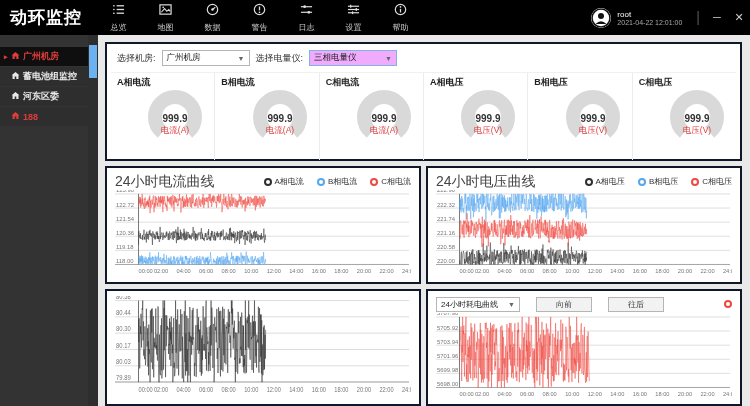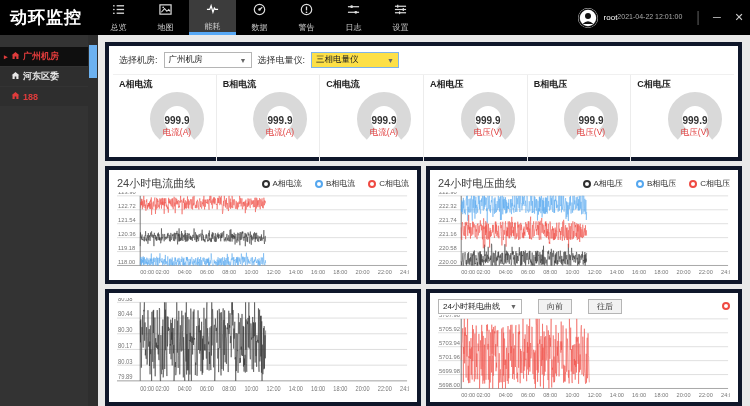--- a/index.html
+++ b/index.html
@@ -9,71 +9,71 @@
   
   .topbar { height:35px; background:#000; display:flex; align-items:stretch; color:#fff; }
   .app-title { font-size:17px; font-weight:bold; line-height:35px; padding:0 13px 0 10px; letter-spacing:1px; white-space:nowrap; }
   .topnav { display:flex; }
   .nav-item { width:47px; display:flex; flex-direction:column; align-items:center; justify-content:center; gap:2px; cursor:pointer; }
   .nav-item.active { background:#3c3c3c; border-bottom:3px solid #57a8f5; }
   .nav-item svg { width:13px; height:13px; }
   .nav-label { font-size:8px; color:#ccc; white-space:nowrap; }
   .user-area { margin-left:auto; display:flex; align-items:center; gap:6px; padding-right:4px; }
   .avatar { width:20px; height:20px; border-radius:50%; background:#fff; display:flex; align-items:center; justify-content:center; overflow:hidden; }
-  .user-meta { display:flex; flex-direction:row; justify-content:center; }
+  .user-meta { display:flex; flex-direction:column; justify-content:center; }
   .user-name { font-size:8px; color:#fff; }
   .user-time { font-size:7px; color:#aaa; }
   .topbar-sep { color:#555; font-size:14px; margin:0 6px 0 10px; line-height:35px; }
   .win-btn { width:22px; text-align:center; line-height:35px; color:#ccc; font-size:11px; cursor:pointer; }
 
   
   .body-row { display:flex; height:371px; }
   .sidebar { width:88px; background:#333; padding-top:12px; flex:none; }
   .side-item { height:19px; display:flex; align-items:center; padding-left:4px; font-size:9px; font-weight:bold;
                color:#e8e8e8; cursor:pointer; background:#2e2e2e; margin-bottom:1px; white-space:nowrap; overflow:hidden; }
   .side-item.selected { background:#0f0f0f; }
   .side-item.alert { color:#e03c3c; }
   .side-caret { width:7px; font-size:7px; color:#e03c3c; flex:none; }
   .side-home { width:9px; height:9px; margin-right:3px; flex:none; }
   .scroll-strip { width:10px; background:#2e2e2e; position:relative; flex:none; }
   .scroll-thumb { position:absolute; left:1px; top:10px; width:8px; height:33px; background:#6cb1f0; cursor:pointer; }
 
   main { flex:1; padding:7px 8px 4px 7px; overflow:hidden; }
-  .panel { background:#fff; border:4px solid #0f172a; }
+  .panel { background:#fff; border:2px solid #0f172a; }
 
   
   .top-panel { height:119px; margin-bottom:5px; padding:6px 4px 3px 4px; }
   .filters { display:flex; align-items:center; gap:6px; padding:0 0 6px 6px; font-size:9px; color:#333; }
   .filter-label { white-space:nowrap; }
   .select-box { display:flex; justify-content:space-between; align-items:center; width:88px; height:16px;
                 border:1px solid #b5b5b5; background:#fff; font-size:8.5px; padding:0 4px; color:#222; cursor:pointer; }
   .select-box .caret { font-size:7px; color:#666; }
-  .select-box.blue { background:#fde047; border-color:#7fb3e8; }
+  .select-box.blue { background:#f0abfc; border-color:#7fb3e8; }
   .gauges { display:flex; height:88px; border-top:1px solid #f0f0f0; }
   .gauge-card { flex:1; border-right:1px solid #ececec; padding:3px 6px 0 6px; display:flex; flex-direction:column; }
   .gauge-card:last-child { border-right:none; }
   .gauge-title { font-size:9px; font-weight:bold; color:#222; }
   .gauge-wrap { display:flex; justify-content:flex-end; }
 
   
   .charts-grid { display:grid; grid-template-columns:1fr 1fr; grid-template-rows:1fr 1fr; gap:5px; height:240px; }
   .chart-panel { padding:5px 8px 2px 8px; display:flex; flex-direction:column; overflow:hidden; }
   .chart-head { display:flex; align-items:center; height:17px; flex:none; }
-  .chart-title { font-size:11px; color:#444; white-space:nowrap; }
+  .chart-title { font-size:14px; color:#444; white-space:nowrap; }
   .legend { margin-left:auto; display:flex; gap:13px; align-items:center; }
   .legend-item { display:flex; gap:3px; align-items:center; font-size:8px; color:#333; cursor:pointer; white-space:nowrap; }
   .ring { width:8px; height:8px; border-radius:50%; border:2px solid #000; background:#fff; }
   .chart-plot { flex:1; }
   .chart-plot svg { width:100%; height:100%; display:block; }
 
   .chart-controls { display:flex; align-items:center; gap:16px; }
   .mini-select { width:84px; height:15px; font-size:8px; }
   .range-input { height:15px; width:170px; border:1px solid #b5b5b5; font-size:7.5px; padding:0 3px; color:#333; background:#fff;
                  font-family:"Liberation Sans", sans-serif; }
-  .mini-btn { height:15px; font-size:8px; border:1px solid #b5b5b5; background:#f2f2f2; padding:0 8px; cursor:pointer; color:#333;
+  .mini-btn { height:15px; font-size:8px; border:1px solid #b5b5b5; background:#f2f2f2; padding:0 19px; cursor:pointer; color:#333;
               font-family:"Liberation Sans", sans-serif; }
 </style>
 </head>
 <body>
 
 <div class="topbar">
   <div class="app-title">动环监控</div>
   <div class="topnav" id="topnav">
       <div class="nav-item">
         <span><svg viewBox="0 0 14 14">
@@ -89,26 +89,20 @@
         <span class="nav-label">总览</span>
       </div>
       <div class="nav-item">
         <span><svg viewBox="0 0 14 14">
             <rect x="1" y="2" width="12" height="10" fill="none" stroke="#ddd" stroke-width="1.3"></rect>
             <path d="M2.5 10 L6 6 L8.5 9 L10.5 7 L12 9" fill="none" stroke="#ddd" stroke-width="1.1"></path>
             <circle cx="4.5" cy="4.8" r="0.9" fill="#ddd"></circle>
           </svg></span>
         <span class="nav-label">地图</span>
       </div>
-      <div class="nav-item active">
-        <span><svg viewBox="0 0 14 14">
-            <path d="M1 8 L4 8 L5.5 4 L7.5 11 L9 6.5 L10 8 L13 8" fill="none" stroke="#fff" stroke-width="1.3"></path>
-          </svg></span>
-        <span class="nav-label">能耗</span>
-      </div>
       <div class="nav-item">
         <span><svg viewBox="0 0 14 14">
             <circle cx="7" cy="7" r="5.6" fill="none" stroke="#ddd" stroke-width="1.3"></circle>
             <circle cx="7" cy="7" r="1.4" fill="#ddd"></circle>
             <line x1="7" y1="7" x2="10" y2="4.6" stroke="#ddd" stroke-width="1.2"></line>
           </svg></span>
         <span class="nav-label">数据</span>
       </div>
       <div class="nav-item">
         <span><svg viewBox="0 0 14 14">
@@ -134,20 +128,28 @@
             <g stroke="#ddd" stroke-width="1.3" fill="none">
               <line x1="1" y1="3.5" x2="13" y2="3.5"></line>
               <line x1="1" y1="7" x2="13" y2="7"></line>
               <line x1="1" y1="10.5" x2="13" y2="10.5"></line>
               <line x1="4" y1="2" x2="4" y2="5"></line>
               <line x1="10" y1="5.5" x2="10" y2="8.5"></line>
               <line x1="6" y1="9" x2="6" y2="12"></line>
             </g>
           </svg></span>
         <span class="nav-label">设置</span>
+      </div>
+      <div class="nav-item">
+        <span><svg viewBox="0 0 14 14">
+            <circle cx="7" cy="7" r="5.6" fill="none" stroke="#ddd" stroke-width="1.3"></circle>
+            <circle cx="7" cy="4.2" r="0.9" fill="#ddd"></circle>
+            <line x1="7" y1="6.3" x2="7" y2="10.2" stroke="#ddd" stroke-width="1.4"></line>
+          </svg></span>
+        <span class="nav-label">帮助</span>
       </div>
     </div>
   <div class="user-area">
     <div class="avatar">
       <svg viewBox="0 0 20 20" width="20" height="20">
         <circle cx="10" cy="10" r="9" fill="none" stroke="#111" stroke-width="1.6"></circle>
         <circle cx="10" cy="8" r="3" fill="#111"></circle>
         <path d="M4.5 16 Q10 10.5 15.5 16 Z" fill="#111"></path>
       </svg>
     </div>
@@ -162,20 +164,27 @@
 </div>
 
 <div class="body-row">
   <aside class="sidebar" id="sidebar">
       <div class="side-item selected alert">
         <span class="side-caret">▸</span>
         <span><svg class="side-home" viewBox="0 0 10 10">
             <path d="M5 1 L9.3 4.6 L8.3 4.6 L8.3 9 L5.9 9 L5.9 6.2 L4.1 6.2 L4.1 9 L1.7 9 L1.7 4.6 L0.7 4.6 Z" fill="currentColor"></path>
           </svg></span>
         <span class="side-label">广州机房</span>
+      </div>
+      <div class="side-item">
+        <span class="side-caret"></span>
+        <span><svg class="side-home" viewBox="0 0 10 10">
+            <path d="M5 1 L9.3 4.6 L8.3 4.6 L8.3 9 L5.9 9 L5.9 6.2 L4.1 6.2 L4.1 9 L1.7 9 L1.7 4.6 L0.7 4.6 Z" fill="currentColor"></path>
+          </svg></span>
+        <span class="side-label">蓄电池组监控</span>
       </div>
       <div class="side-item">
         <span class="side-caret"></span>
         <span><svg class="side-home" viewBox="0 0 10 10">
             <path d="M5 1 L9.3 4.6 L8.3 4.6 L8.3 9 L5.9 9 L5.9 6.2 L4.1 6.2 L4.1 9 L1.7 9 L1.7 4.6 L0.7 4.6 Z" fill="currentColor"></path>
           </svg></span>
         <span class="side-label">河东区委</span>
       </div>
       <div class="side-item alert">
         <span class="side-caret"></span>

